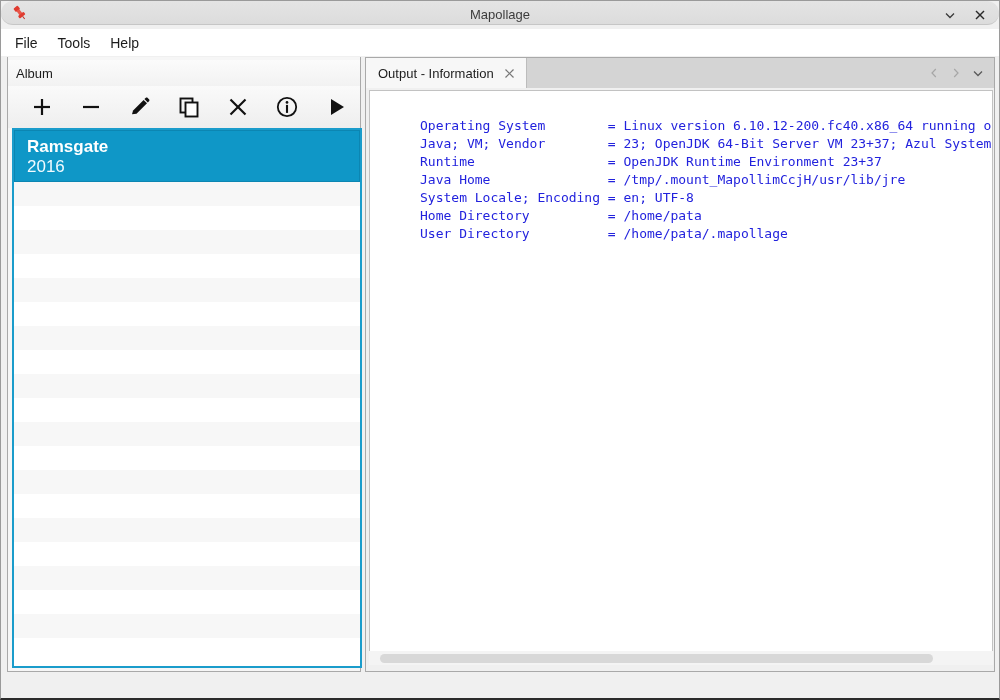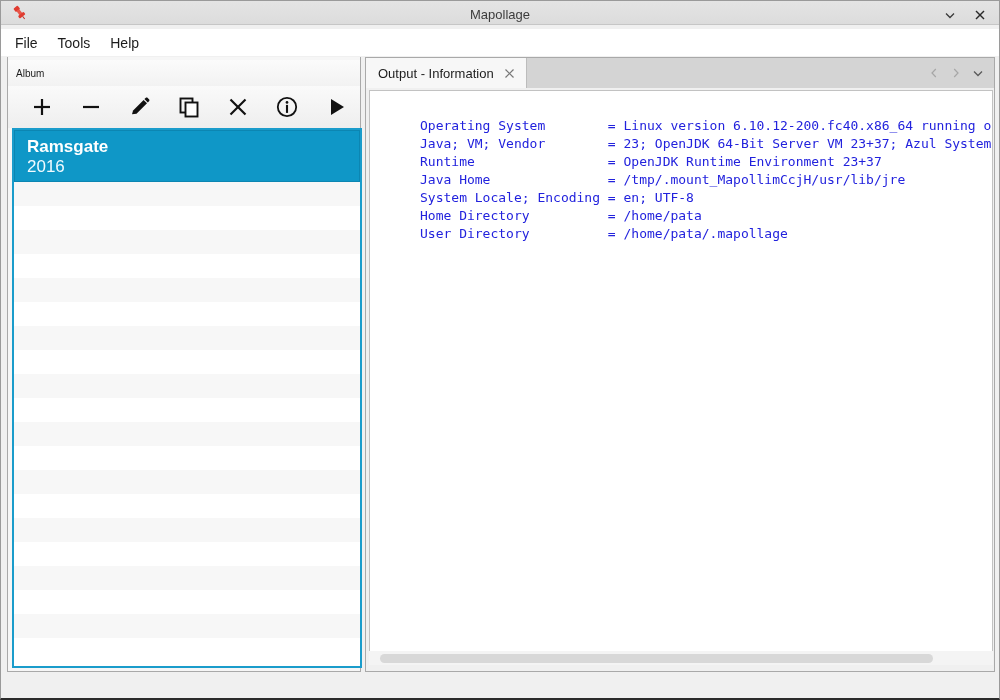--- a/index.html
+++ b/index.html
@@ -19,21 +19,21 @@
     border: 1px solid #9a9a9a;
     border-bottom: 2px solid #2b2b2b;
   }
 
   
   .titlebar {
     position: absolute; left: 0; top: 0;
     width: 100%; height: 24px;
     background: linear-gradient(to bottom, #e4e4e4, #dcdcdc);
     border-bottom: 1px solid #c6c6c6;
-    display: flex; align-items: center;
+    display: flex; align-items: center; border-radius: 12px;
   }
   .titlebar-icon {
     width: 26px; height: 26px;
     margin-left: 6px;
     display: flex; align-items: center; justify-content: center;
   }
   .titlebar-title {
     position: absolute; left: 0; right: 0; top: 0;
     height: 28px; line-height: 28px;
     text-align: center;
@@ -80,21 +80,21 @@
     width: 354px; height: 3px;
     background: #f14e3c;
   }
   .album-header {
     position: absolute; left: 0; top: 3px;
     width: 100%; height: 26px;
     background: linear-gradient(to bottom, #fbfbfb, #f2f2f2);
     display: flex; align-items: center;
   }
   .album-header-title {
-    font-size: 10px; color: #1c1c1c;
+    font-size: 13px; color: #1c1c1c;
     padding-left: 8px;
   }
   .album-toolbar {
     position: absolute; left: 0; top: 29px;
     width: 100%; height: 42px;
     background: linear-gradient(to bottom, #fafafa, #eeeeee);
     display: flex; align-items: center;
     padding-left: 10px;
   }
   .tool-btn {

